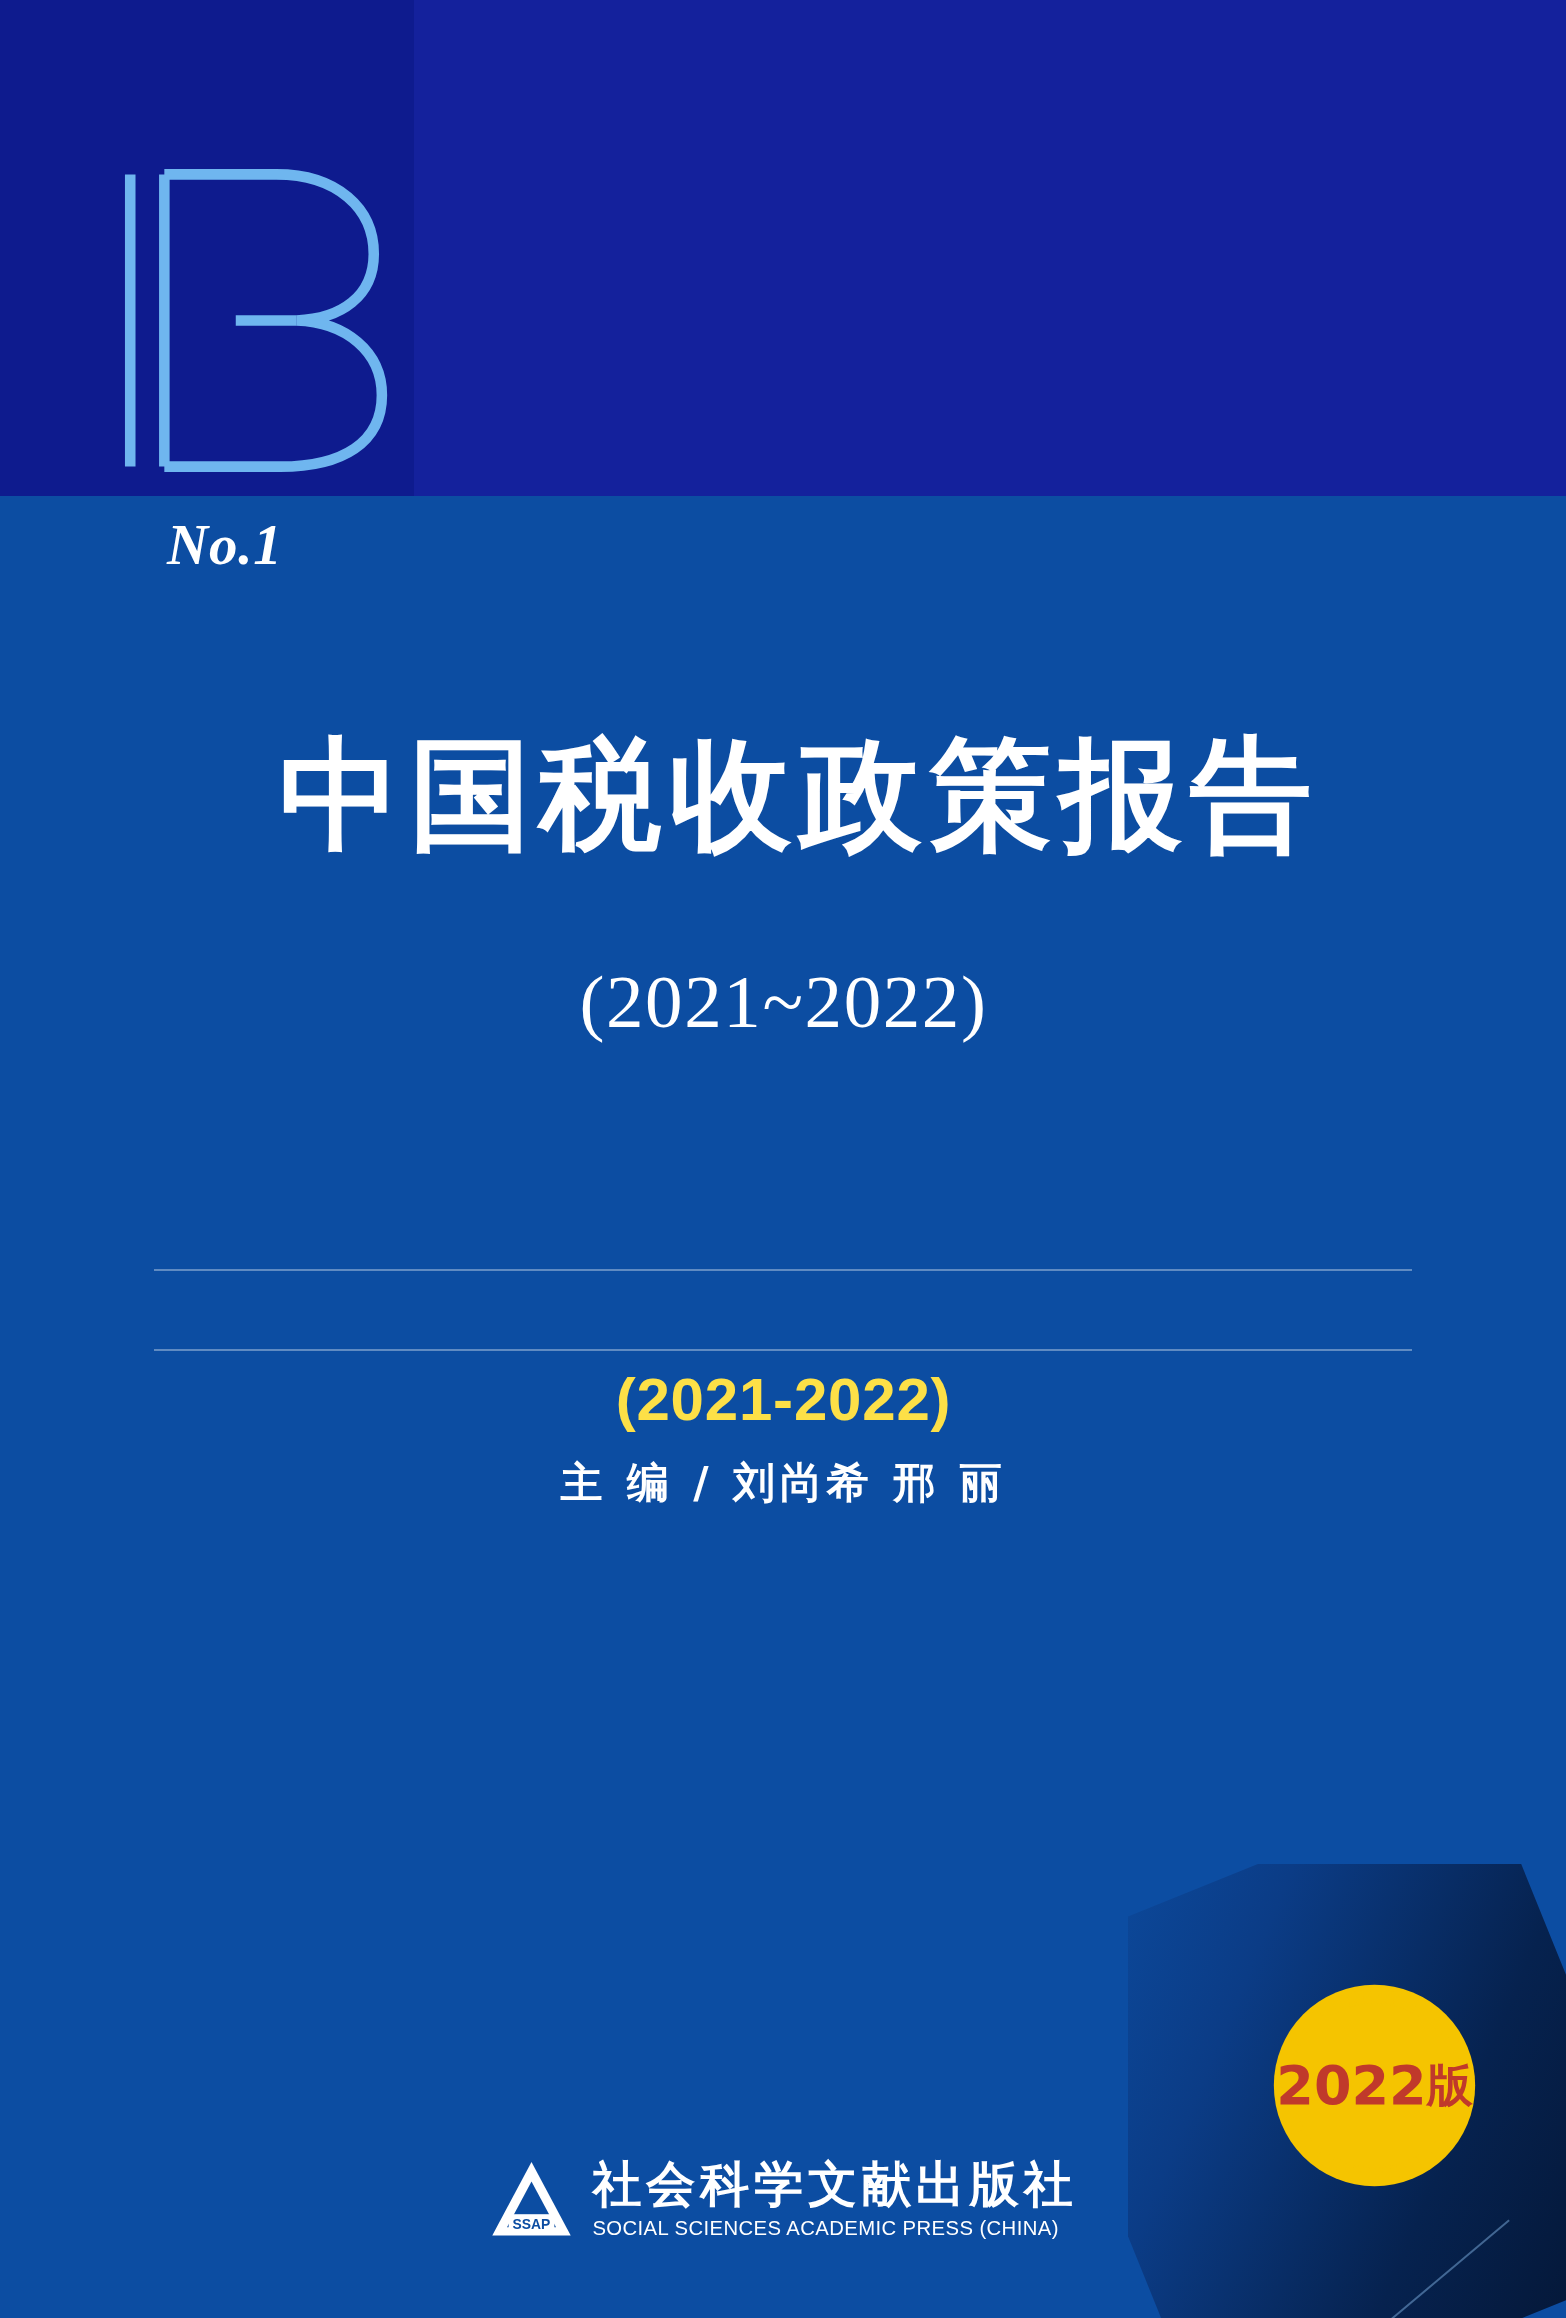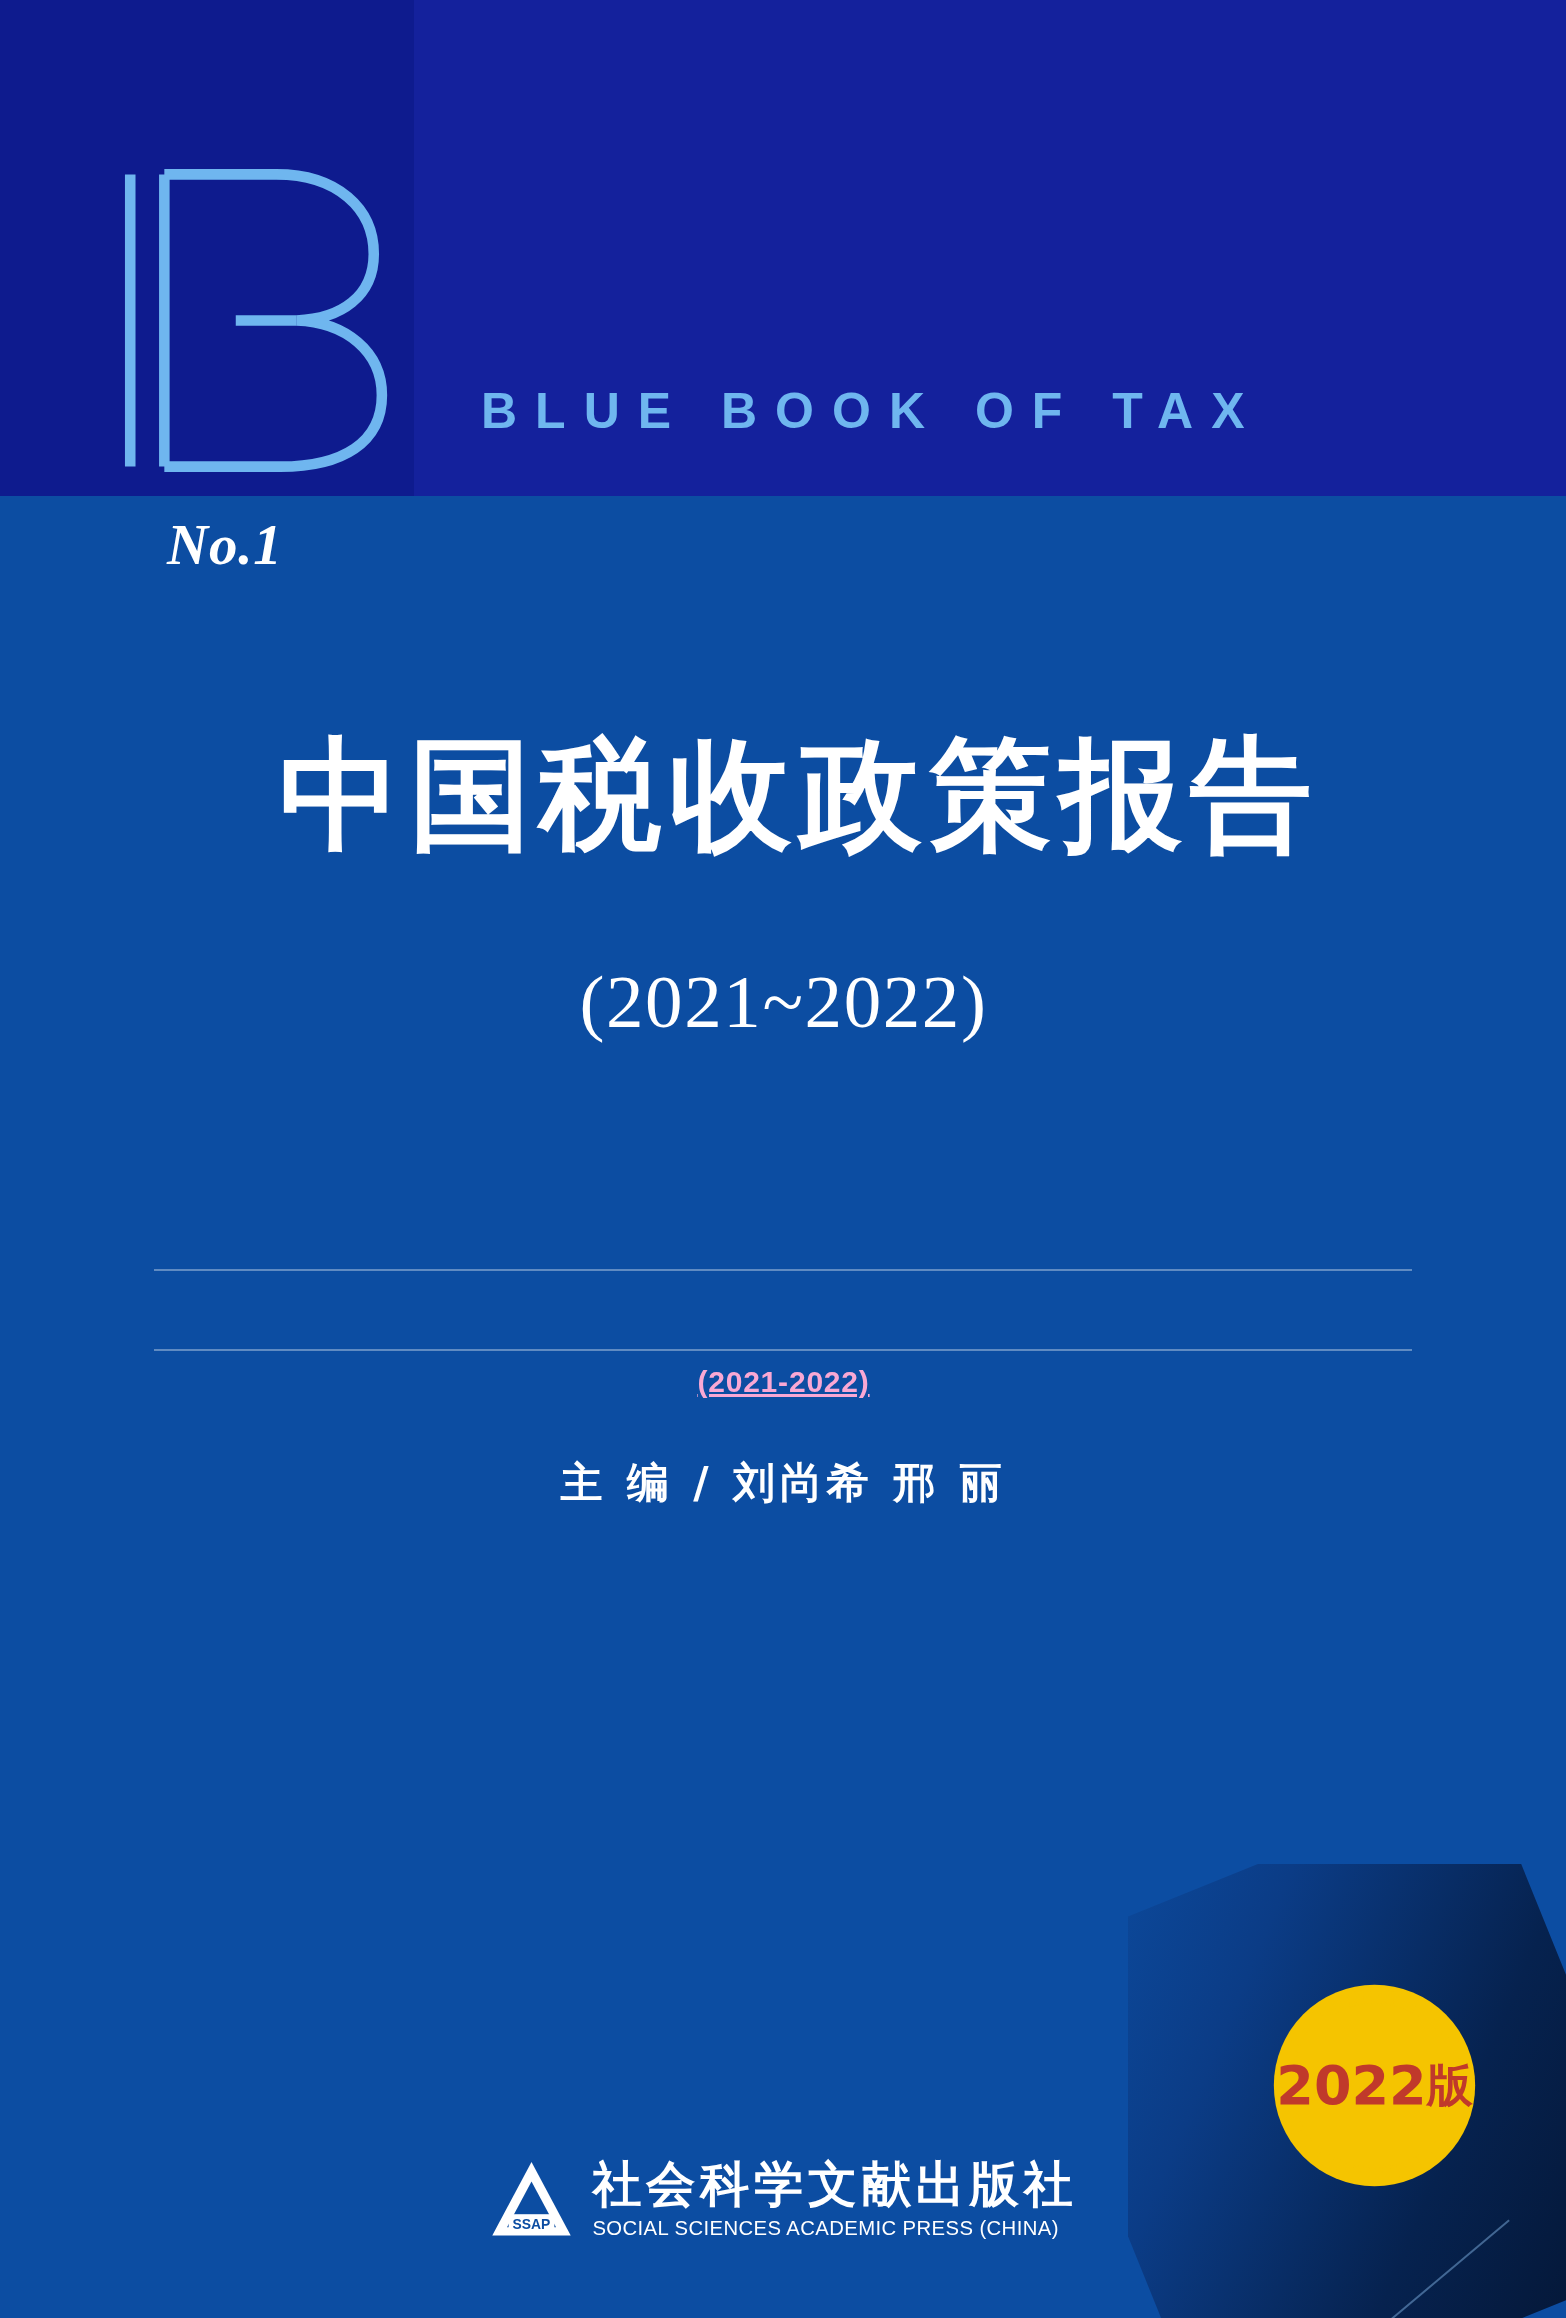--- a/index.html
+++ b/index.html
@@ -123,24 +123,23 @@
     white-space: nowrap;
   }
   .title-en-years {
     position: absolute;
     left: 0;
     top: 1365px;
     width: 100%;
     text-align: center;
     font-family: "Liberation Sans", sans-serif;
     font-weight: bold;
-    font-size: 30px;
-    color: #f9a8d4;
+    font-size: 60px;
+    color: #fde047;
     letter-spacing: 0.8px;
-    text-decoration: underline;
   }
   .editors {
     position: absolute;
     left: 0;
     top: 1455px;
     width: 100%;
     text-align: center;
     font-family: "DejaVu Serif", serif;
     font-weight: bold;
     font-size: 42px;
@@ -246,21 +245,20 @@
     <svg width="276" height="325" viewBox="0 0 340 400" xmlns="http://www.w3.org/2000/svg">
       <g fill="none" stroke="#6fb6ef" stroke-width="13">
         <path d="M20 20 L20 380"></path>
         <path d="M62 20 L62 380"></path>
         <path d="M62 20 L200 20 C275 20 320 62 320 118 C320 170 280 198 225 200 C285 202 330 238 330 292 C330 350 282 380 205 380 L62 380"></path>
         <path d="M150 200 L225 200"></path>
       </g>
     </svg>
   </div>
 
-  <div class="series-en">BLUE BOOK OF TAX</div>
   <div class="issue-no">No.1</div>
 
   <div class="title-cn">中国税收政策报告</div>
   <div class="title-years">(2021~2022)</div>
 
   <div class="rule rule-top"></div>
   <div class="rule rule-bottom"></div>
   <div class="title-en-years">(2021-2022)</div>
 
   <div class="editors">主 编 / 刘尚希 邢 丽</div>

